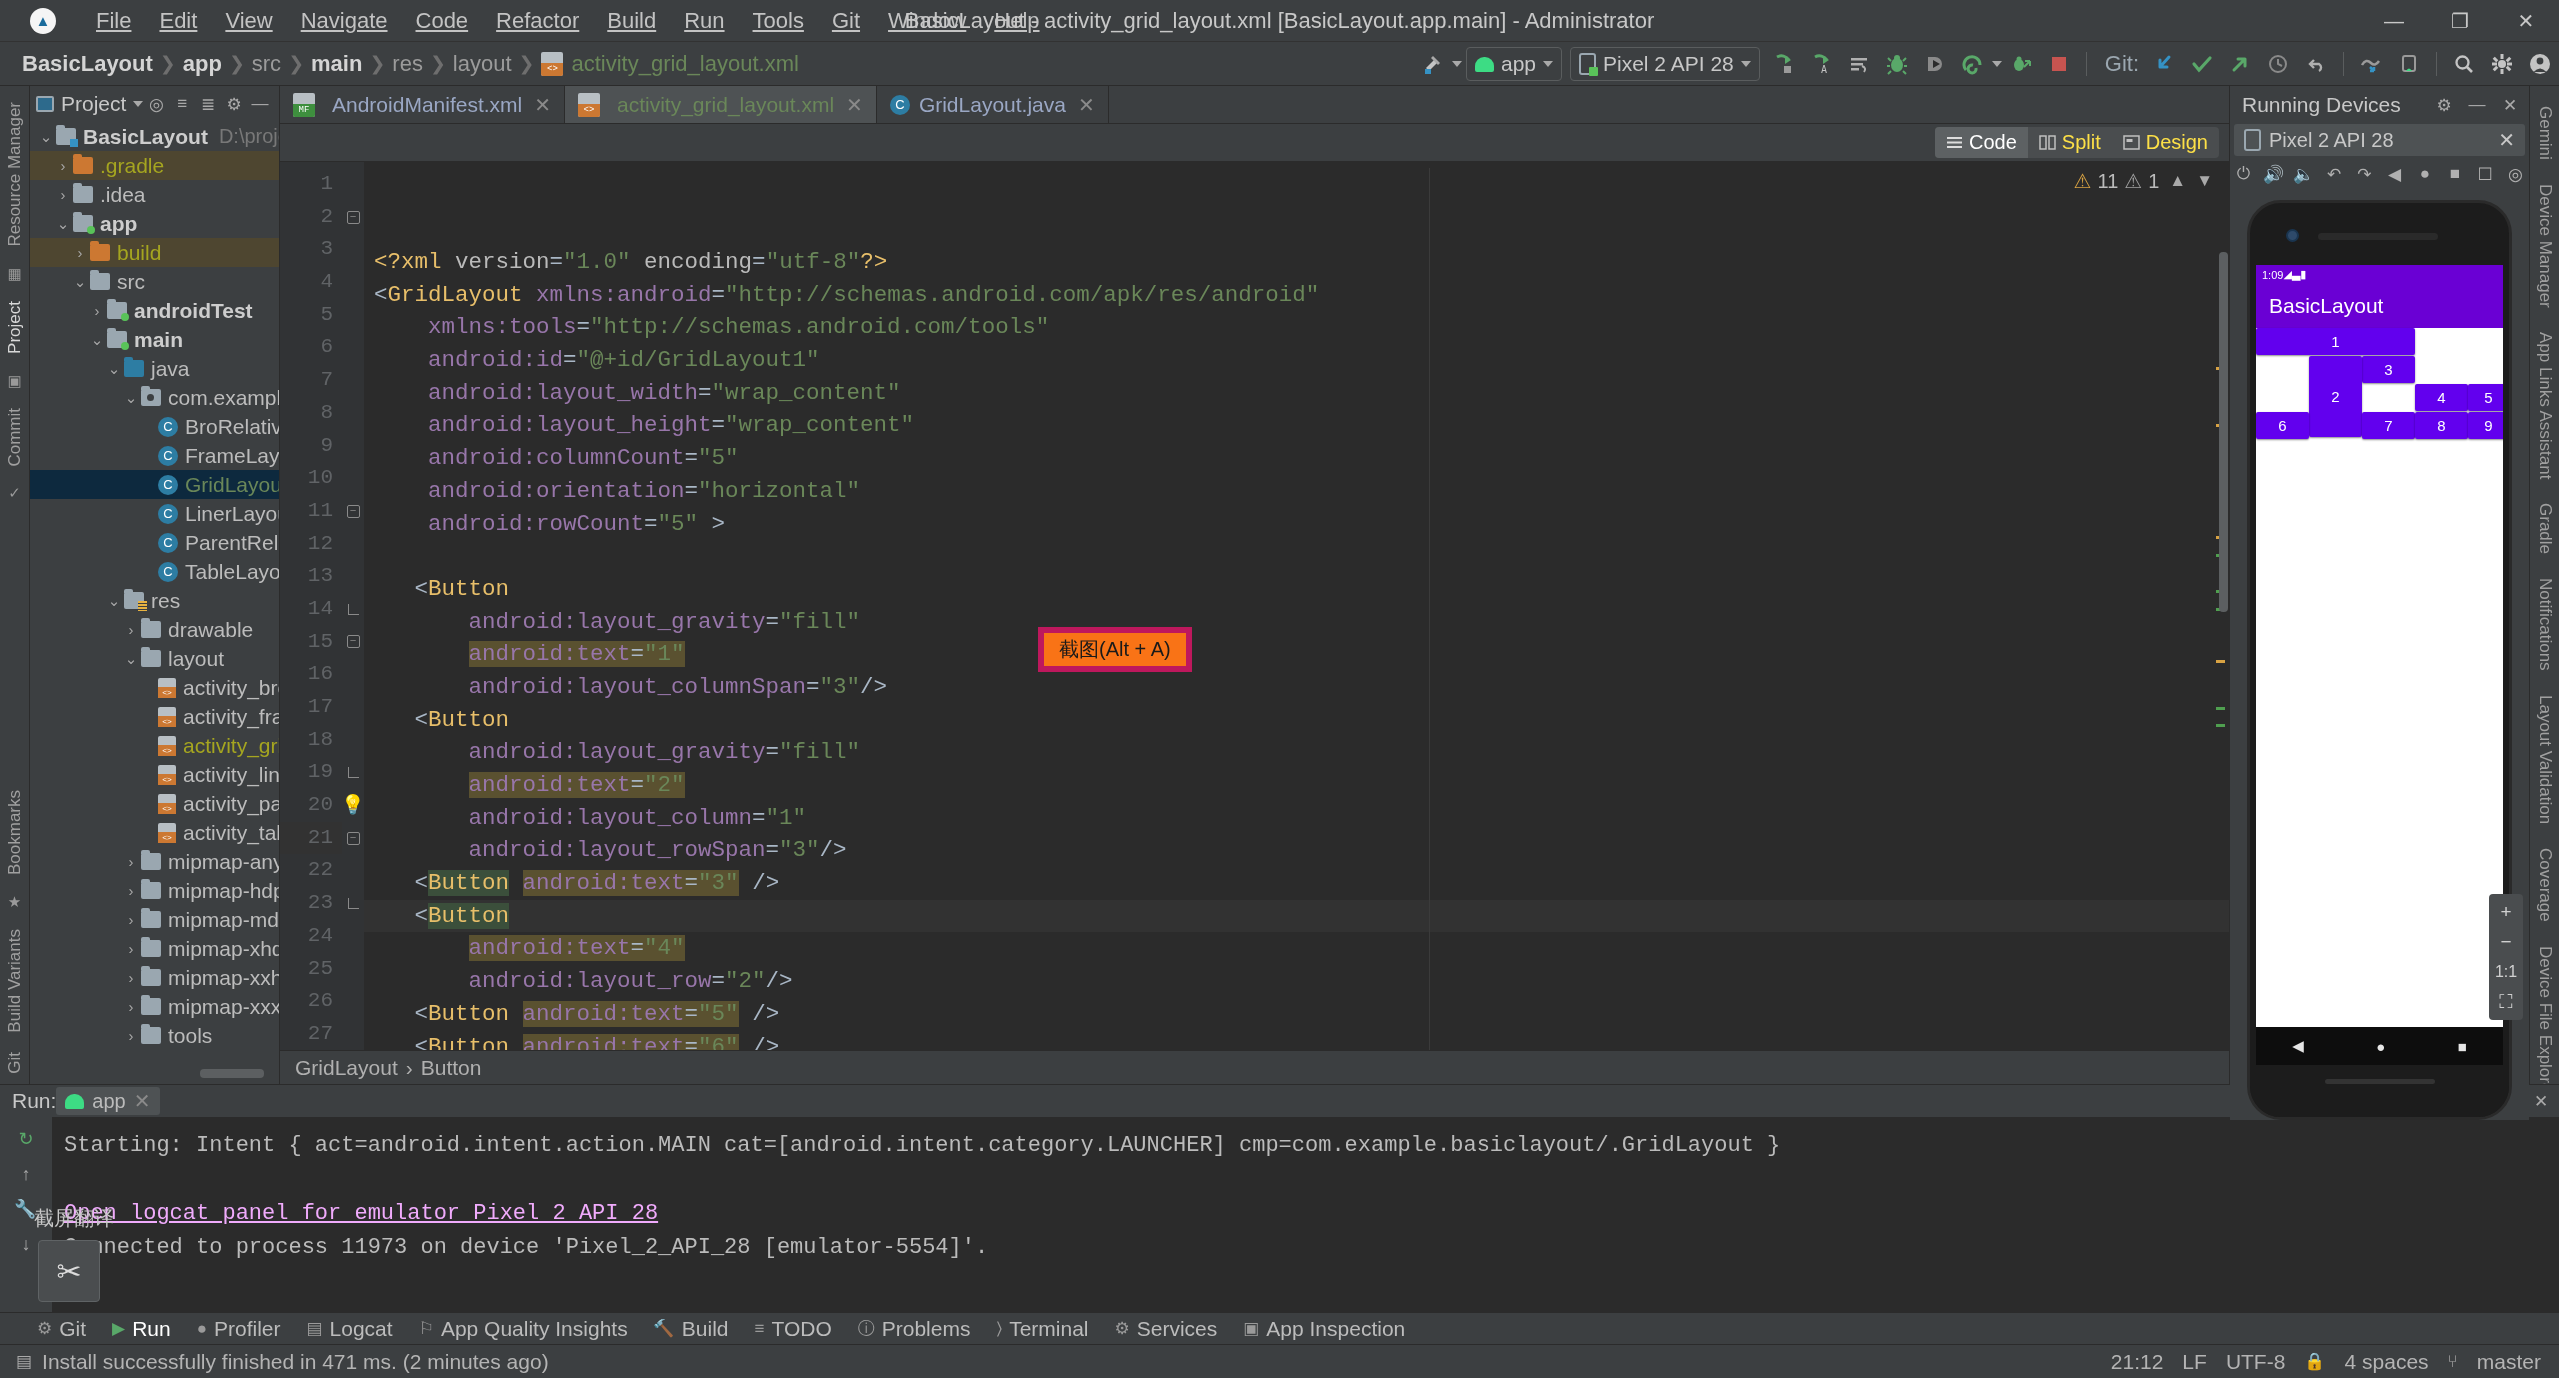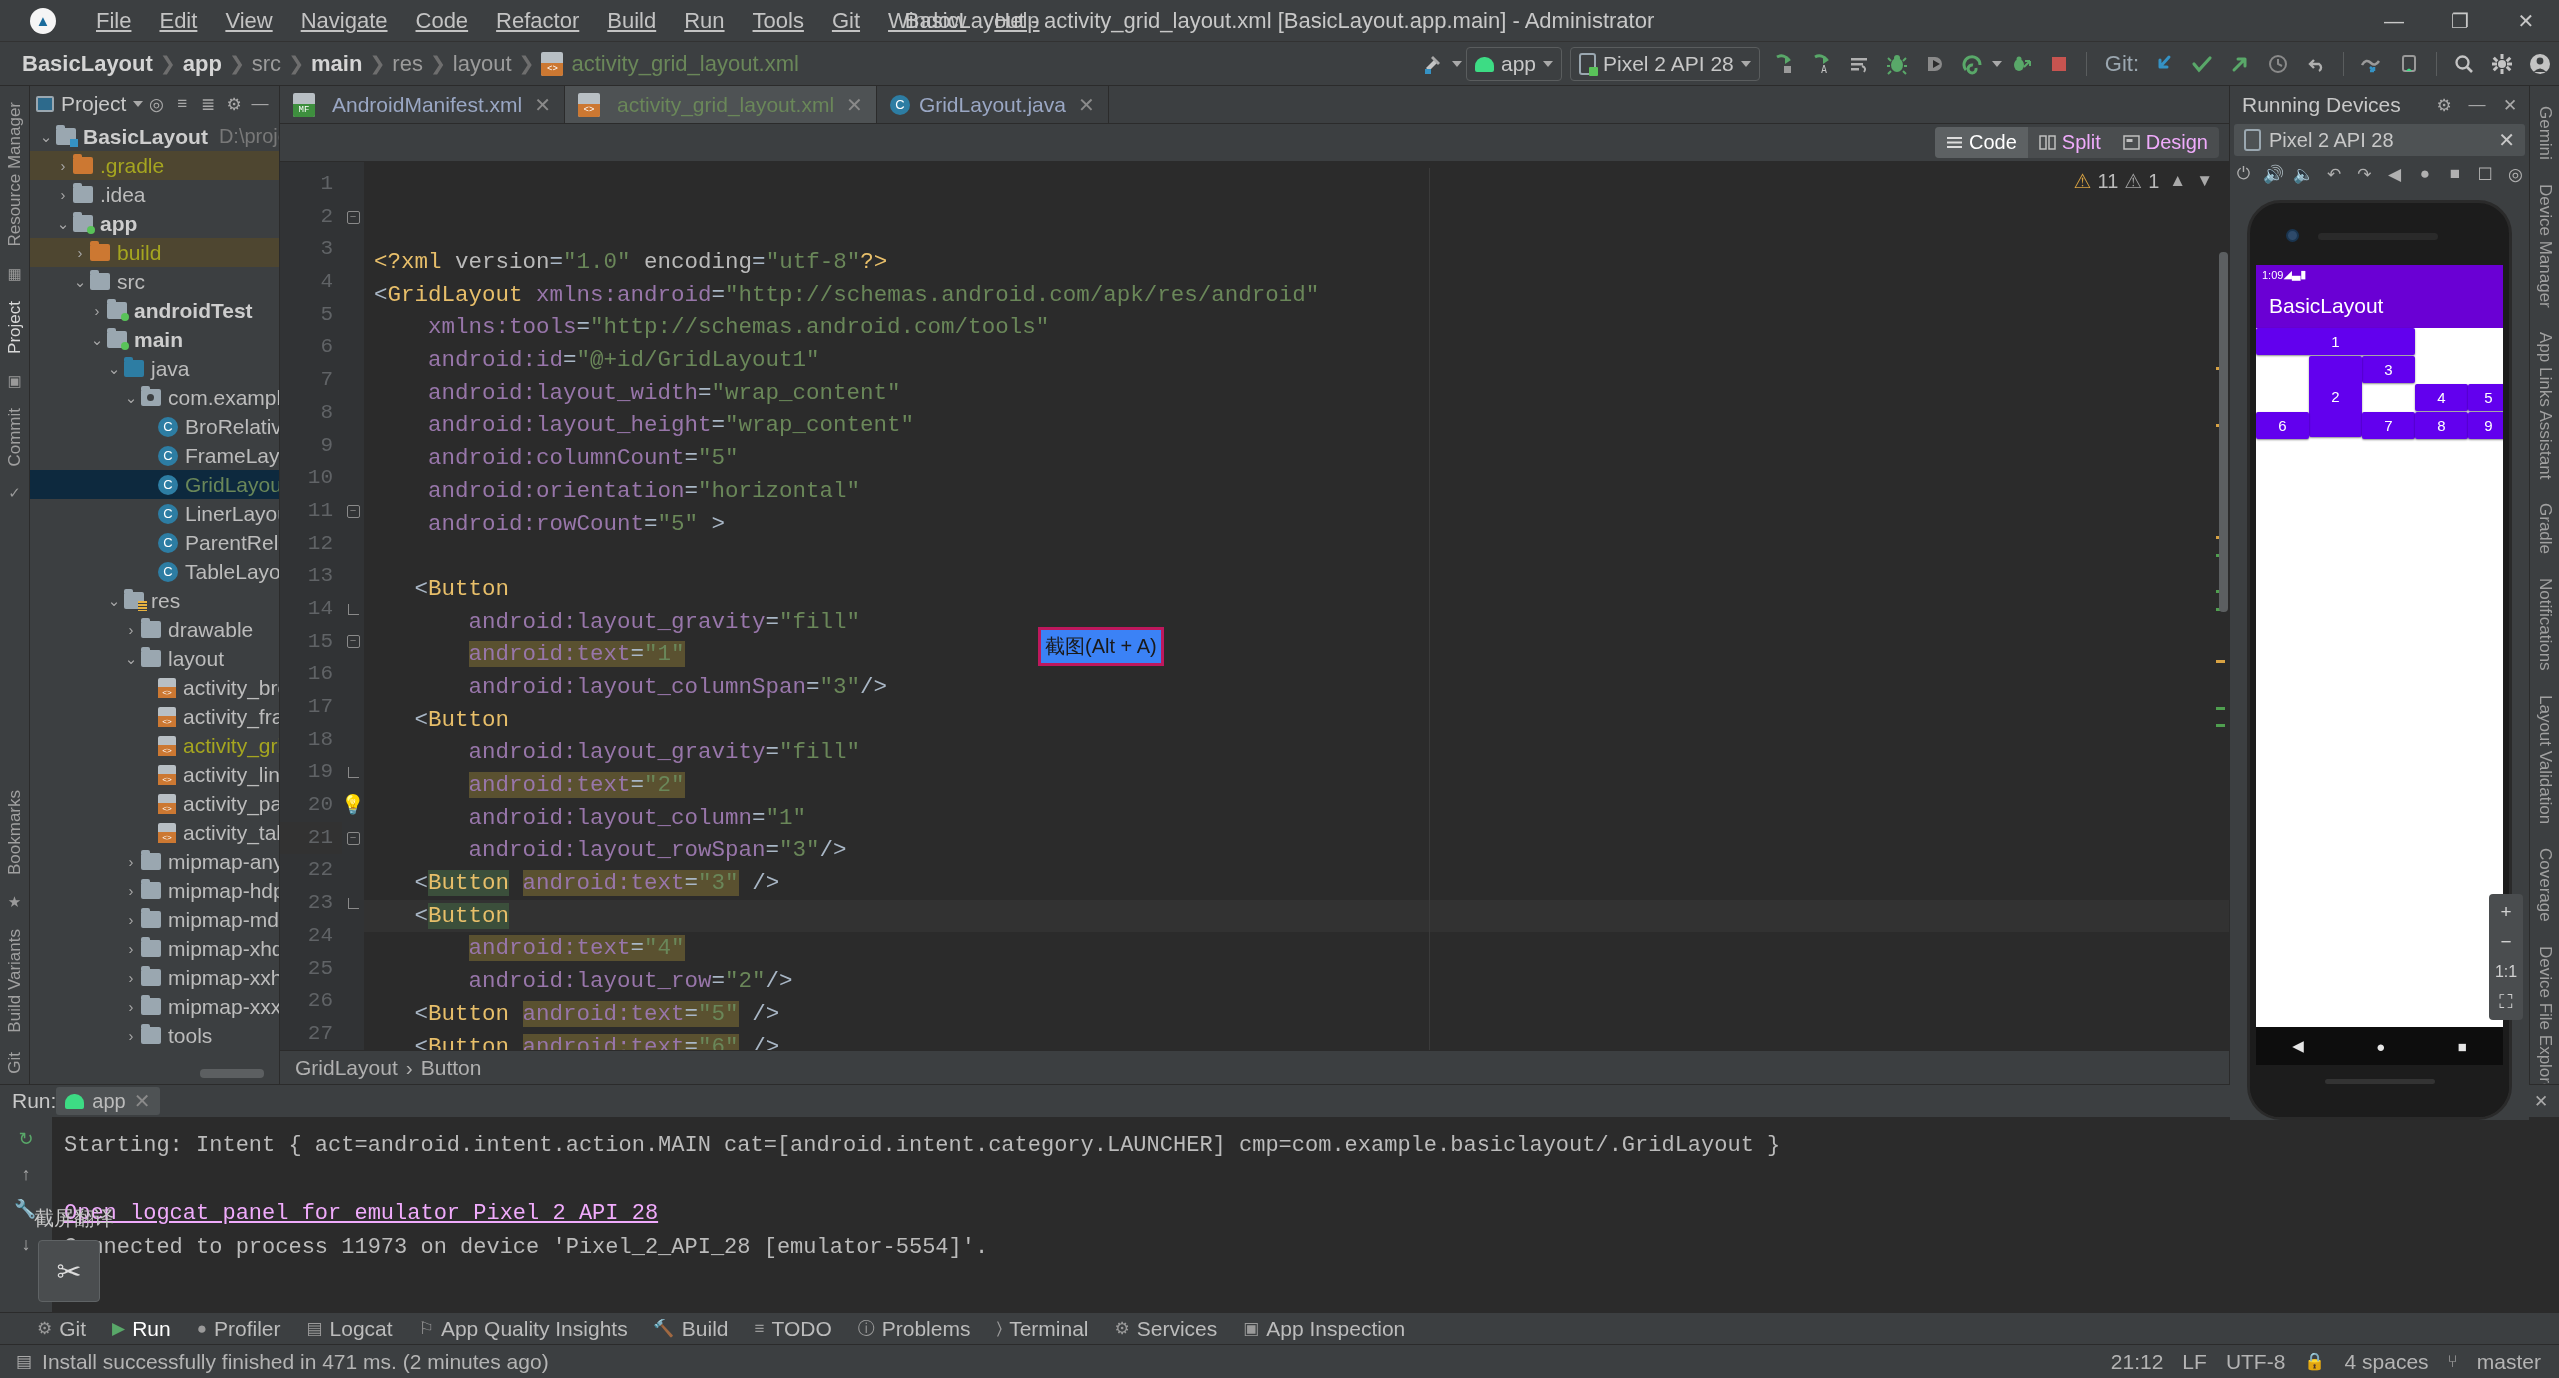--- a/index.html
+++ b/index.html
@@ -151,21 +151,21 @@
   .etab.active .nm { color:#6a8759; }
   .etab .x { color:#8a8a8a; font-size:20px; margin-left:3px; }
   .jicon { width:20px;height:20px;border-radius:50%;background:#2d7da3;color:#fff;font-size:13px;
     display:flex;align-items:center;justify-content:center; flex:none; }
 
   .modebar {
     height:38px; background:#3c3f41; display:flex; align-items:center; flex:none;
     border-bottom:1px solid #2b2b2b; position:relative;
   }
   .modes { position:absolute; right:10px; display:flex; background:#4a4d4f; border-radius:4px; overflow:hidden; }
-  .mode { display:flex;align-items:center;gap:6px; padding:4px 11px; font-size:20px; color:#f0abfc; }
+  .mode { display:flex;align-items:center;gap:6px; padding:4px 11px; font-size:20px; color:#fde047; }
   .mode.on { background:#5d6163; color:#fff; }
 
   .editor { flex:1; display:flex; background:#2b2b2b; min-height:0; position:relative; overflow:hidden; }
   .gutter {
     width:62px; flex:none; background:#313335; color:#606366; text-align:right;
     font-family:"Liberation Mono", monospace; font-size:21px; padding-top:6px;
   }
   .gline { height:32.7px; line-height:32.7px; padding-right:9px; position:relative; }
   .gline.hl { background:#323232; }
   .fold {
@@ -198,22 +198,22 @@
   .tri-g { color:#a0a0a0; font-size:20px; }
   .up-dn { color:#a9a9a9; font-size:17px; margin-left:4px; }
 
   .rmark { position:absolute; right:4px; width:9px; height:3px; }
 
   .scroll-v { position:absolute; right:1px; top:90px; width:9px; height:360px; background:#5c5f61; border-radius:4px; }
 
   .vcaret { position:absolute; width:1px; top:6px; bottom:0; background:#3b3b3b; }
 
   .tooltip {
-    position:absolute; background:#3b82f6; color:#1a1a1a; border:3px solid #be185d;
-    font-size:20px; padding:3px 4px; font-family:"Liberation Sans", sans-serif;
+    position:absolute; background:#f97316; color:#1a1a1a; border:6px solid #be185d;
+    font-size:20px; padding:3px 15px; font-family:"Liberation Sans", sans-serif;
   }
 
   .bcrumb-bottom {
     height:34px; flex:none; background:#3c3f41; display:flex; align-items:center;
     padding-left:15px; gap:8px; border-top:1px solid #2b2b2b; font-size:21px; color:#b0b0b0;
   }
 
   
   .devices { width:300px; flex:none; background:#3c3f41; display:flex; flex-direction:column;
     border-left:1px solid #2b2b2b; }

